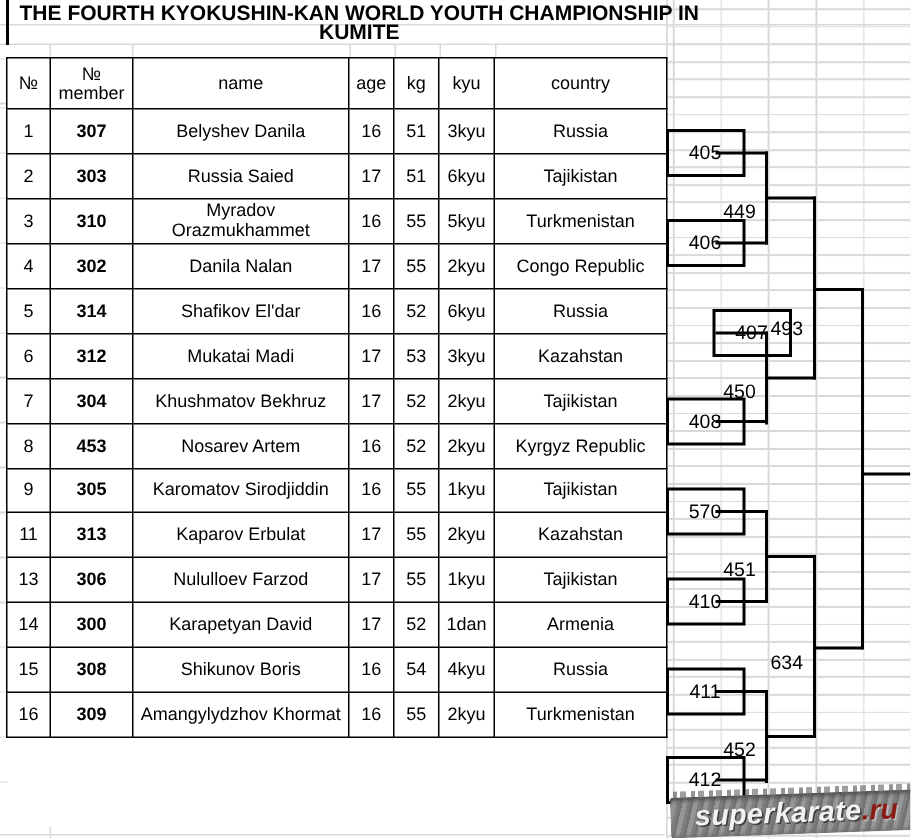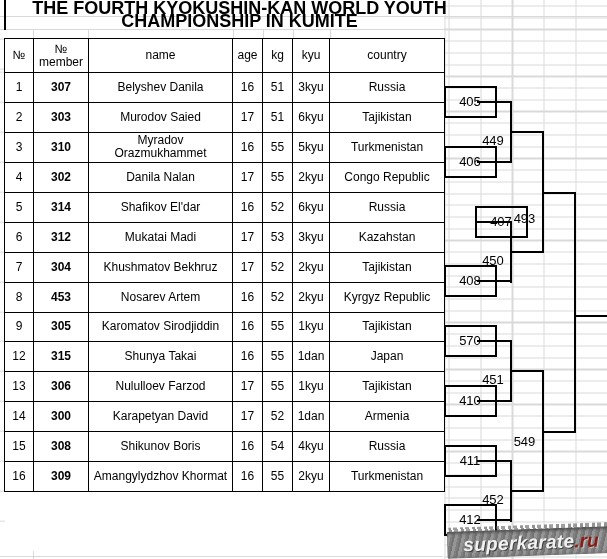--- a/index.html
+++ b/index.html
@@ -18,21 +18,21 @@
   .grid-left {
     position:absolute; left:0; top:38px; width:4.5px; height:512px; z-index:0;
     background-image: repeating-linear-gradient(to bottom, #d9d9d9 0 1px, transparent 1px 29.94px);
     background-position-y: 33.7px;
   }
   .gline-h { position:absolute; height:1px; background:#d9d9d9; z-index:0; }
   .gstub-v { position:absolute; width:1px;  background:#d9d9d9; z-index:0; }
   
   .title-border { position:absolute; left:4px; top:0; width:1.5px; height:29.5px; background:#000; z-index:2; }
   .doc-title    { position:absolute; left:4px; top:1.5px;  width:471px; text-align:center;
-                  font-weight:700; font-size:18px; line-height:13px; z-index:2; }
+                  font-weight:700; font-size:14px; line-height:13px; z-index:2; }
   .doc-subtitle { position:absolute; left:4px; top:15.5px; width:407px; text-align:center;
                   font-weight:700; font-size:12.5px; line-height:13px; z-index:2; }
   
   table.sheet {
     position:absolute; left:4px; top:38px; width:440px; z-index:1;
     border-collapse:collapse; table-layout:fixed; background:#fff;
   }
   table.sheet th, table.sheet td {
     border:1.5px solid #000; text-align:center; vertical-align:middle;
     padding:0 1px; overflow:hidden;
@@ -119,21 +119,21 @@
           <td class="c1">307</td>
           <td class="c2">Belyshev Danila</td>
           <td class="c3">16</td>
           <td class="c4">51</td>
           <td class="c5">3kyu</td>
           <td class="c6">Russia</td>
         </tr>
         <tr>
           <td class="c0">2</td>
           <td class="c1">303</td>
-          <td class="c2">Murodov Saied</td>
+          <td class="c2">Russia Saied</td>
           <td class="c3">17</td>
           <td class="c4">51</td>
           <td class="c5">6kyu</td>
           <td class="c6">Tajikistan</td>
         </tr>
         <tr>
           <td class="c0">3</td>
           <td class="c1">310</td>
           <td class="c2">Myradov
 Orazmukhammet</td>
@@ -190,27 +190,27 @@
         <tr>
           <td class="c0">9</td>
           <td class="c1">305</td>
           <td class="c2">Karomatov Sirodjiddin</td>
           <td class="c3">16</td>
           <td class="c4">55</td>
           <td class="c5">1kyu</td>
           <td class="c6">Tajikistan</td>
         </tr>
         <tr>
-          <td class="c0">12</td>
-          <td class="c1">315</td>
-          <td class="c2">Shunya Takai</td>
-          <td class="c3">16</td>
-          <td class="c4">55</td>
-          <td class="c5">1dan</td>
-          <td class="c6">Japan</td>
+          <td class="c0">11</td>
+          <td class="c1">313</td>
+          <td class="c2">Kaparov Erbulat</td>
+          <td class="c3">17</td>
+          <td class="c4">55</td>
+          <td class="c5">2kyu</td>
+          <td class="c6">Kazahstan</td>
         </tr>
         <tr>
           <td class="c0">13</td>
           <td class="c1">306</td>
           <td class="c2">Nululloev Farzod</td>
           <td class="c3">17</td>
           <td class="c4">55</td>
           <td class="c5">1kyu</td>
           <td class="c6">Tajikistan</td>
         </tr>
@@ -289,21 +289,21 @@
   <div class="blabel" style="left:477px;top:134px;">449</div>
   <div class="blabel" style="left:477px;top:253.5px;">450</div>
   <div class="blabel" style="left:477px;top:373px;">451</div>
   <div class="blabel" style="left:477px;top:492.5px;">452</div>
 
   <div class="bl" style="left:541.5px;top:131px; width:2px;height:121.5px;"></div>
   <div class="bl" style="left:541.5px;top:370px; width:2px;height:121.5px;"></div>
   <div class="bl" style="left:541.5px;top:191.5px; width:33.5px;height:2px;"></div>
   <div class="bl" style="left:541.5px;top:430.5px; width:33.5px;height:2px;"></div>
   <div class="blabel" style="left:508.5px;top:195.5px;margin-top:16px;">493</div>
-  <div class="blabel" style="left:508.5px;top:434.5px;">549</div>
+  <div class="blabel" style="left:508.5px;top:434.5px;">634</div>
 
   <div class="bl" style="left:573.5px;top:191.5px; width:2px;height:241px;"></div>
   <div class="bl" style="left:573.5px;top:314.5px; width:33.5px;height:2px;"></div>
 
   <div class="watermark">
     <span class="wm-text">superkarate</span>
       <span class="wm-tld">.ru</span>
   </div>
 
 </div>

